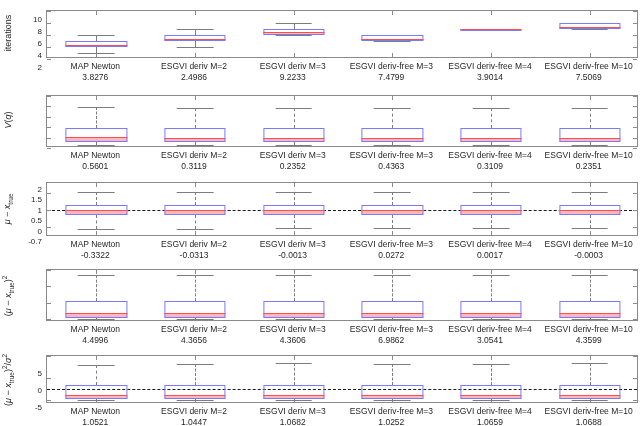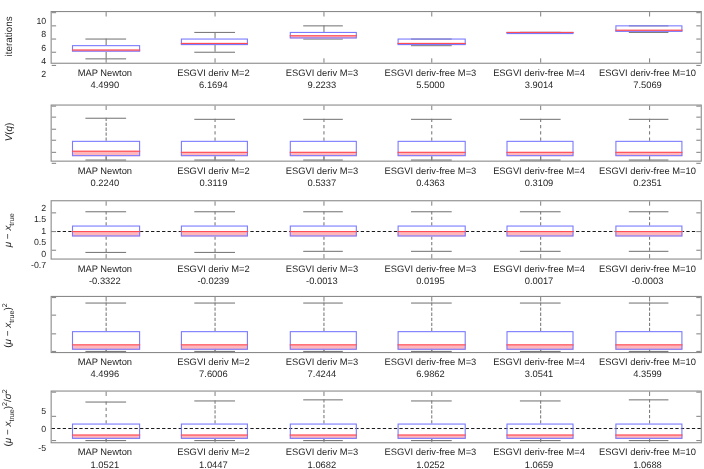--- a/index.html
+++ b/index.html
@@ -169,24 +169,24 @@
           <div class="boxrect" style="left: 542.667px; top: 12px; width: 61.1733px; height: 6px;"></div>
           <div class="median" style="left: 542.667px; top: 15.6px; width: 61.1733px;"></div>
         </div>
       </div>
       <div class="ytick" style="top: 58px; width: 42px; right: 598px;">2</div>
       <div class="ytick" style="top: 46px; width: 42px; right: 598px;">4</div>
       <div class="ytick" style="top: 34px; width: 42px; right: 598px;">6</div>
       <div class="ytick" style="top: 22px; width: 42px; right: 598px;">8</div>
       <div class="ytick" style="top: 10px; width: 42px; right: 598px;">10</div>
       <div class="ylabel" style="width: 108px; left: -46px; top: 18px; transform: rotate(-90deg);">iterations</div>
-      <div class="grouplabel" style="left: 95.3333px; top: 51px;"><span>MAP Newton</span><span class="val">4.4990</span></div>
-      <div class="grouplabel" style="left: 194px; top: 51px;"><span>ESGVI deriv M=2</span><span class="val">6.1694</span></div>
+      <div class="grouplabel" style="left: 95.3333px; top: 51px;"><span>MAP Newton</span><span class="val">3.8276</span></div>
+      <div class="grouplabel" style="left: 194px; top: 51px;"><span>ESGVI deriv M=2</span><span class="val">2.4986</span></div>
       <div class="grouplabel" style="left: 292.667px; top: 51px;"><span>ESGVI deriv M=3</span><span class="val">9.2233</span></div>
-      <div class="grouplabel" style="left: 391.333px; top: 51px;"><span>ESGVI deriv-free M=3</span><span class="val">5.5000</span></div>
+      <div class="grouplabel" style="left: 391.333px; top: 51px;"><span>ESGVI deriv-free M=3</span><span class="val">7.4799</span></div>
       <div class="grouplabel" style="left: 490px; top: 51px;"><span>ESGVI deriv-free M=4</span><span class="val">3.9014</span></div>
       <div class="grouplabel" style="left: 588.667px; top: 51px;"><span>ESGVI deriv-free M=10</span><span class="val">7.5069</span></div>
     </div>
     <div class="panel" style="top: 95px;">
       <div class="axes" style="left: 46px; top: 0px; width: 592px; height: 52px;">
         <div class="ytickmark" style="top: 52px;"></div>
         <div class="ytickmark r" style="top: 52px;"></div>
         <div class="ytickmark" style="top: 41.6px;"></div>
         <div class="ytickmark r" style="top: 41.6px;"></div>
         <div class="ytickmark" style="top: 31.2px;"></div>
@@ -264,23 +264,23 @@
           <div class="median" style="left: 542.667px; top: 41.6px; width: 61.1733px;"></div>
         </div>
       </div>
       <div class="ytick" style="top: 147px; width: 42px; right: 598px;">-0.7</div>
       <div class="ytick" style="top: 136.6px; width: 42px; right: 598px;">0</div>
       <div class="ytick" style="top: 126.2px; width: 42px; right: 598px;">0.5</div>
       <div class="ytick" style="top: 115.8px; width: 42px; right: 598px;">1</div>
       <div class="ytick" style="top: 105.4px; width: 42px; right: 598px;">1.5</div>
       <div class="ytick" style="top: 95px; width: 42px; right: 598px;">2</div>
       <div class="ylabel" style="width: 112px; left: -48px; top: 20px; transform: rotate(-90deg);"><i>V</i>(<i>q</i>)</div>
-      <div class="grouplabel" style="left: 95.3333px; top: 55px;"><span>MAP Newton</span><span class="val">0.2240</span></div>
+      <div class="grouplabel" style="left: 95.3333px; top: 55px;"><span>MAP Newton</span><span class="val">0.5601</span></div>
       <div class="grouplabel" style="left: 194px; top: 55px;"><span>ESGVI deriv M=2</span><span class="val">0.3119</span></div>
-      <div class="grouplabel" style="left: 292.667px; top: 55px;"><span>ESGVI deriv M=3</span><span class="val">0.5337</span></div>
+      <div class="grouplabel" style="left: 292.667px; top: 55px;"><span>ESGVI deriv M=3</span><span class="val">0.2352</span></div>
       <div class="grouplabel" style="left: 391.333px; top: 55px;"><span>ESGVI deriv-free M=3</span><span class="val">0.4363</span></div>
       <div class="grouplabel" style="left: 490px; top: 55px;"><span>ESGVI deriv-free M=4</span><span class="val">0.3109</span></div>
       <div class="grouplabel" style="left: 588.667px; top: 55px;"><span>ESGVI deriv-free M=10</span><span class="val">0.2351</span></div>
     </div>
     <div class="panel" style="top: 182px;">
       <div class="axes" style="left: 46px; top: 0px; width: 592px; height: 54px;">
         <div class="refline" style="top: 27px;"></div>
         <div class="ytickmark" style="top: 43.875px;"></div>
         <div class="ytickmark r" style="top: 43.875px;"></div>
         <div class="ytickmark" style="top: 27px;"></div>
@@ -352,23 +352,23 @@
           <div class="boxfill" style="left: 542.667px; top: 27px; width: 61.1733px; height: 5.23125px;"></div>
           <div class="boxrect" style="left: 542.667px; top: 21.7687px; width: 61.1733px; height: 10.4625px;"></div>
           <div class="median" style="left: 542.667px; top: 27px; width: 61.1733px;"></div>
         </div>
       </div>
       <div class="ytick" style="top: 225.875px; width: 42px; right: 598px;">-5</div>
       <div class="ytick" style="top: 209px; width: 42px; right: 598px;">0</div>
       <div class="ytick" style="top: 192.125px; width: 42px; right: 598px;">5</div>
       <div class="ylabel" style="width: 114px; left: -49px; top: 21px; transform: rotate(-90deg);"><i>μ</i> − <i>x</i><sub>true</sub></div>
       <div class="grouplabel" style="left: 95.3333px; top: 57px;"><span>MAP Newton</span><span class="val">-0.3322</span></div>
-      <div class="grouplabel" style="left: 194px; top: 57px;"><span>ESGVI deriv M=2</span><span class="val">-0.0239</span></div>
+      <div class="grouplabel" style="left: 194px; top: 57px;"><span>ESGVI deriv M=2</span><span class="val">-0.0313</span></div>
       <div class="grouplabel" style="left: 292.667px; top: 57px;"><span>ESGVI deriv M=3</span><span class="val">-0.0013</span></div>
-      <div class="grouplabel" style="left: 391.333px; top: 57px;"><span>ESGVI deriv-free M=3</span><span class="val">0.0195</span></div>
+      <div class="grouplabel" style="left: 391.333px; top: 57px;"><span>ESGVI deriv-free M=3</span><span class="val">0.0272</span></div>
       <div class="grouplabel" style="left: 490px; top: 57px;"><span>ESGVI deriv-free M=4</span><span class="val">0.0017</span></div>
       <div class="grouplabel" style="left: 588.667px; top: 57px;"><span>ESGVI deriv-free M=10</span><span class="val">-0.0003</span></div>
     </div>
     <div class="panel" style="top: 269px;">
       <div class="axes" style="left: 46px; top: 0px; width: 592px; height: 52px;">
         <div class="ytickmark" style="top: 48.75px;"></div>
         <div class="ytickmark r" style="top: 48.75px;"></div>
         <div class="ytickmark" style="top: 32.5px;"></div>
         <div class="ytickmark r" style="top: 32.5px;"></div>
         <div class="ytickmark" style="top: 16.25px;"></div>
@@ -437,22 +437,22 @@
           <div class="whiskerline" style="left: 542.667px; top: 47.9375px; height: 0.8125px;"></div>
           <div class="cap" style="left: 542.667px; top: 5.2px; width: 36.704px;"></div>
           <div class="cap" style="left: 542.667px; top: 48.75px; width: 36.704px;"></div>
           <div class="boxfill" style="left: 542.667px; top: 42.7375px; width: 61.1733px; height: 5.2px;"></div>
           <div class="boxrect" style="left: 542.667px; top: 30.7125px; width: 61.1733px; height: 17.225px;"></div>
           <div class="median" style="left: 542.667px; top: 42.7375px; width: 61.1733px;"></div>
         </div>
       </div>
       <div class="ylabel" style="width: 112px; left: -48px; top: 20px; transform: rotate(-90deg);">(<i>μ</i> − <i>x</i><sub>true</sub>)<sup>2</sup></div>
       <div class="grouplabel" style="left: 95.3333px; top: 55px;"><span>MAP Newton</span><span class="val">4.4996</span></div>
-      <div class="grouplabel" style="left: 194px; top: 55px;"><span>ESGVI deriv M=2</span><span class="val">7.6006</span></div>
-      <div class="grouplabel" style="left: 292.667px; top: 55px;"><span>ESGVI deriv M=3</span><span class="val">7.4244</span></div>
+      <div class="grouplabel" style="left: 194px; top: 55px;"><span>ESGVI deriv M=2</span><span class="val">4.3656</span></div>
+      <div class="grouplabel" style="left: 292.667px; top: 55px;"><span>ESGVI deriv M=3</span><span class="val">4.3606</span></div>
       <div class="grouplabel" style="left: 391.333px; top: 55px;"><span>ESGVI deriv-free M=3</span><span class="val">6.9862</span></div>
       <div class="grouplabel" style="left: 490px; top: 55px;"><span>ESGVI deriv-free M=4</span><span class="val">3.0541</span></div>
       <div class="grouplabel" style="left: 588.667px; top: 55px;"><span>ESGVI deriv-free M=10</span><span class="val">4.3599</span></div>
     </div>
     <div class="panel" style="top: 355px;">
       <div class="axes" style="left: 46px; top: 0px; width: 592px; height: 48px;">
         <div class="refline" style="top: 32.7273px;"></div>
         <div class="ytickmark" style="top: 43.6364px;"></div>
         <div class="ytickmark r" style="top: 43.6364px;"></div>
         <div class="ytickmark" style="top: 21.8182px;"></div>

